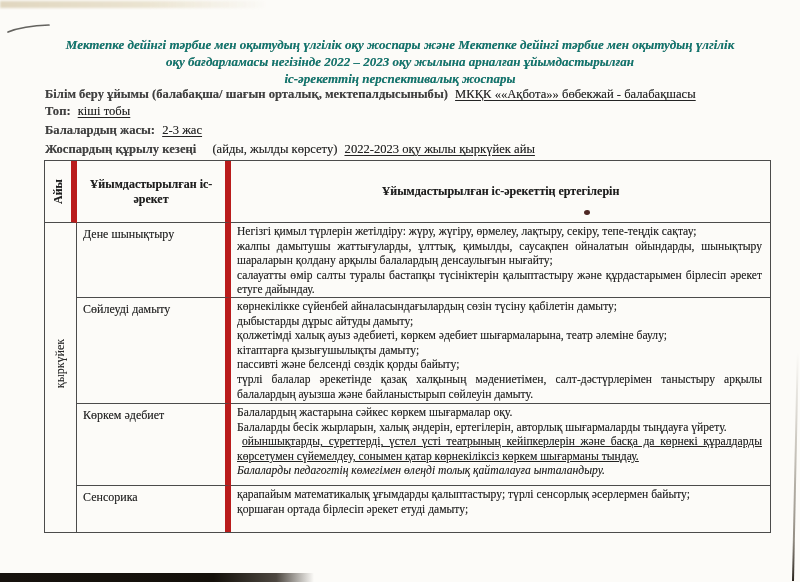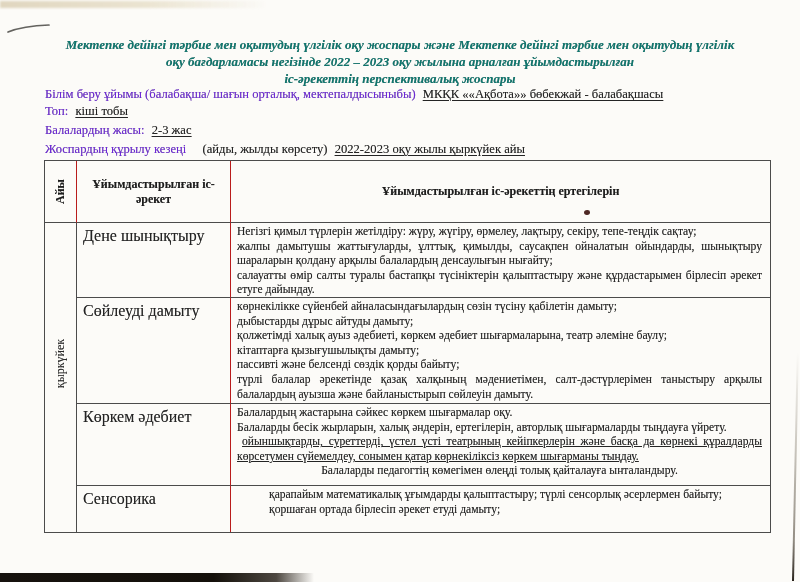--- a/index.html
+++ b/index.html
@@ -25,46 +25,46 @@
     background:linear-gradient(180deg,rgba(150,142,128,0) 0%,rgba(138,130,115,.4) 38%,rgba(92,84,70,.65) 82%,#28221b 100%);}
 
   
   .title{position:absolute;top:36px;left:40px;width:720px;text-align:center;
     font-weight:bold;font-size:13px;line-height:17px;color:#0f766e;font-style:italic;}
   .meta{position:absolute;left:45px;top:86px;width:730px;font-size:12.6px;line-height:17px;}
   .meta .row{white-space:nowrap;}
   .meta .row.m1{margin-bottom:0;}
   .meta .row.m2{margin-bottom:2px;}
   .meta .row.m3{margin-bottom:2px;}
-  .lbl{font-weight:normal;color:#6d28d9;}
+  .lbl{font-weight:bold;color:#404040;}
   .val{text-decoration:underline;text-underline-offset:2px;margin-left:4px;}
   .note{font-weight:normal;margin-left:13px;}
 
   
   .doc-table{position:absolute;left:44px;top:160px;width:727px;
     display:grid;
     grid-template-columns:32px 154px 1fr;
     grid-template-rows:62px 75px 106px 82px 46px;
     border:1px solid #4b4b4b;
     box-sizing:border-box;}
-  .cell{border-right:1px solid #b91c1c;border-bottom:1px solid #4b4b4b;
+  .cell{border-right:6px solid #b91c1c;border-bottom:1px solid #4b4b4b;
     box-sizing:border-box;overflow:hidden;}
   .cell.last-col{border-right:none;}
   .cell.last-row{border-bottom:none;}
   .hcell{display:flex;align-items:center;justify-content:center;
     font-weight:bold;font-size:12px;line-height:15px;text-align:center;color:#1d1d1d;}
   .vertical{transform:rotate(-90deg);white-space:nowrap;}
   .month-cell{grid-column:1;grid-row:2/6;display:flex;align-items:center;justify-content:center;
     border-right:1px solid #4b4b4b;border-bottom:none;}
   .month-cell span{transform:rotate(-90deg) translateX(14px);white-space:nowrap;
     font-size:12px;color:#2a2a2a;}
-  .act{font-size:16px;padding:4px 6px;color:#242424;}
+  .act{font-size:12px;padding:4px 6px;color:#242424;}
   .tasks{font-size:11.6px;line-height:14.6px;padding:2px 8px 0 6px;color:#242424;}
   .tasks p{margin:0;text-align:justify;}
-  .tasks p.center{text-align:center;}
+  .tasks p.center{font-style:italic;}
   .tasks p.indent{text-indent:5px;text-decoration:underline;}
 </style>
 </head>
 <body>
 
 <div class="strip-top"></div>
 <svg class="pen-mark" width="46" height="14">
   <path d="M2,11 C13,6.5 28,4.5 43,4" stroke="#494844" stroke-width="1.7" fill="none" stroke-linecap="round" opacity="0.85"></path>
 </svg>
 <div class="speck"></div>
@@ -128,17 +128,17 @@
 
   <div class="cell act soft" style="grid-column:2;grid-row:4;">Көркем әдебиет</div>
   <div class="cell tasks soft last-col" style="grid-column:3;grid-row:4;">
     <p>Балалардың жастарына сәйкес көркем шығармалар оқу.</p>
     <p>Балаларды бесік жырларын, халық әндерін, ертегілерін, авторлық шығармаларды тыңдауға үйрету.</p>
     <p class="indent">ойыншықтарды, суреттерді, үстел үсті театрының кейіпкерлерін және басқа да көрнекі құралдарды көрсетумен сүйемелдеу, сонымен қатар көрнекіліксіз көркем шығарманы тыңдау.</p>
     <p class="center">Балаларды педагогтің көмегімен өлеңді толық қайталауға ынталандыру.</p>
   </div>
 
   <div class="cell act soft last-row" style="grid-column:2;grid-row:5;">Сенсорика</div>
-  <div class="cell tasks soft last-col last-row" style="grid-column:3;grid-row:5;margin-left:32px;">
+  <div class="cell tasks soft last-col last-row" style="grid-column:3;grid-row:5;">
     <p>қарапайым математикалық ұғымдарды қалыптастыру; түрлі сенсорлық әсерлермен байыту;</p>
     <p>қоршаған ортада бірлесіп әрекет етуді дамыту;</p>
   </div>
 </div>
 
 </body></html>

